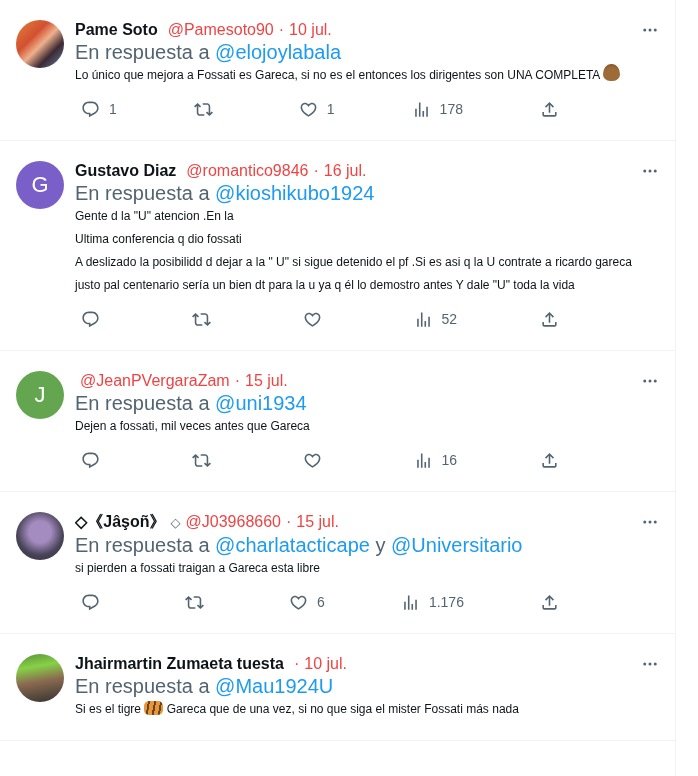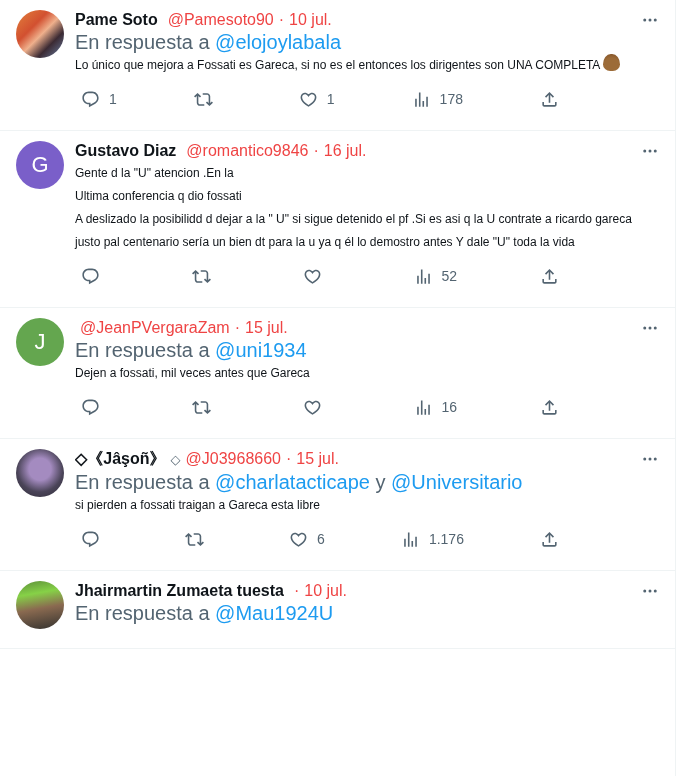--- a/index.html
+++ b/index.html
@@ -1,21 +1,21 @@
 <!DOCTYPE html>
 <html><head>
 <meta charset="utf-8">
 <style>
   html,body{margin:0;padding:0;}
   body{
     width:698px;height:776px;overflow:hidden;background:#ffffff;
     font-family:"Liberation Sans",sans-serif;color:#0f1419;
   }
   .column{width:676px;min-height:776px;border-right:1px solid #eff3f4;box-sizing:border-box;}
-  .tweet{display:flex;gap:11px;padding:8px 16px 19px 16px;border-bottom:1px solid #eff3f4;cursor:pointer;}
+  .tweet{display:flex;gap:11px;padding:18px 16px 19px 16px;border-bottom:1px solid #eff3f4;cursor:pointer;}
   .av{
     width:48px;height:48px;border-radius:50%;flex:none;margin-top:2px;
     display:flex;align-items:center;justify-content:center;
     color:#fff;font-size:22px;font-weight:400;overflow:hidden;
   }
   .main{flex:1;min-width:0;}
   .hdr{display:flex;align-items:baseline;gap:5px;line-height:23px;font-size:16px;white-space:nowrap;overflow:hidden;}
   .nm{font-weight:700;color:#0f1419;}
   .sfx{color:#536471;font-size:13px;}
   .meta{color:#ef4444;font-weight:400;}
@@ -115,20 +115,26 @@
         <span class="sfx"></span>
         <span class="meta">@romantico9846</span>
         <span class="meta">·</span>
         <span class="meta">16 jul.</span>
         <span class="more">
             <svg viewBox="0 0 24 24">
               <use href="#i-more"></use>
             </svg>
           </span>
       </div>
+      <div class="reply">
+        <span>En respuesta a</span>
+        <a class="lnk">@kioshikubo1924</a>
+        <span></span>
+        <a class="lnk"></a>
+      </div>
       <div class="body">Gente d la "U" atencion .En la
 Ultima conferencia q dio fossati
 A deslizado la posibilidd d dejar a la " U" si sigue detenido el pf .Si es asi q la U contrate a ricardo gareca justo pal centenario sería un bien dt para la u ya q él lo demostro antes Y dale "U" toda la vida</div>
       <div class="actions">
         <div class="act">
           <svg viewBox="0 0 24 24">
               <use href="#i-reply"></use>
             </svg>
           <span></span>
         </div>
@@ -283,16 +289,17 @@
               <use href="#i-more"></use>
             </svg>
           </span>
       </div>
       <div class="reply">
         <span>En respuesta a</span>
         <a class="lnk">@Mau1924U</a>
         <span></span>
         <a class="lnk"></a>
       </div>
+      <div class="body">Si es el tigre <span class="emoji tiger">🐅</span> Gareca que de una vez, si no que siga el mister Fossati más nada</div>
 
     </div>
   </article>
 </div>
 
 </body></html>

